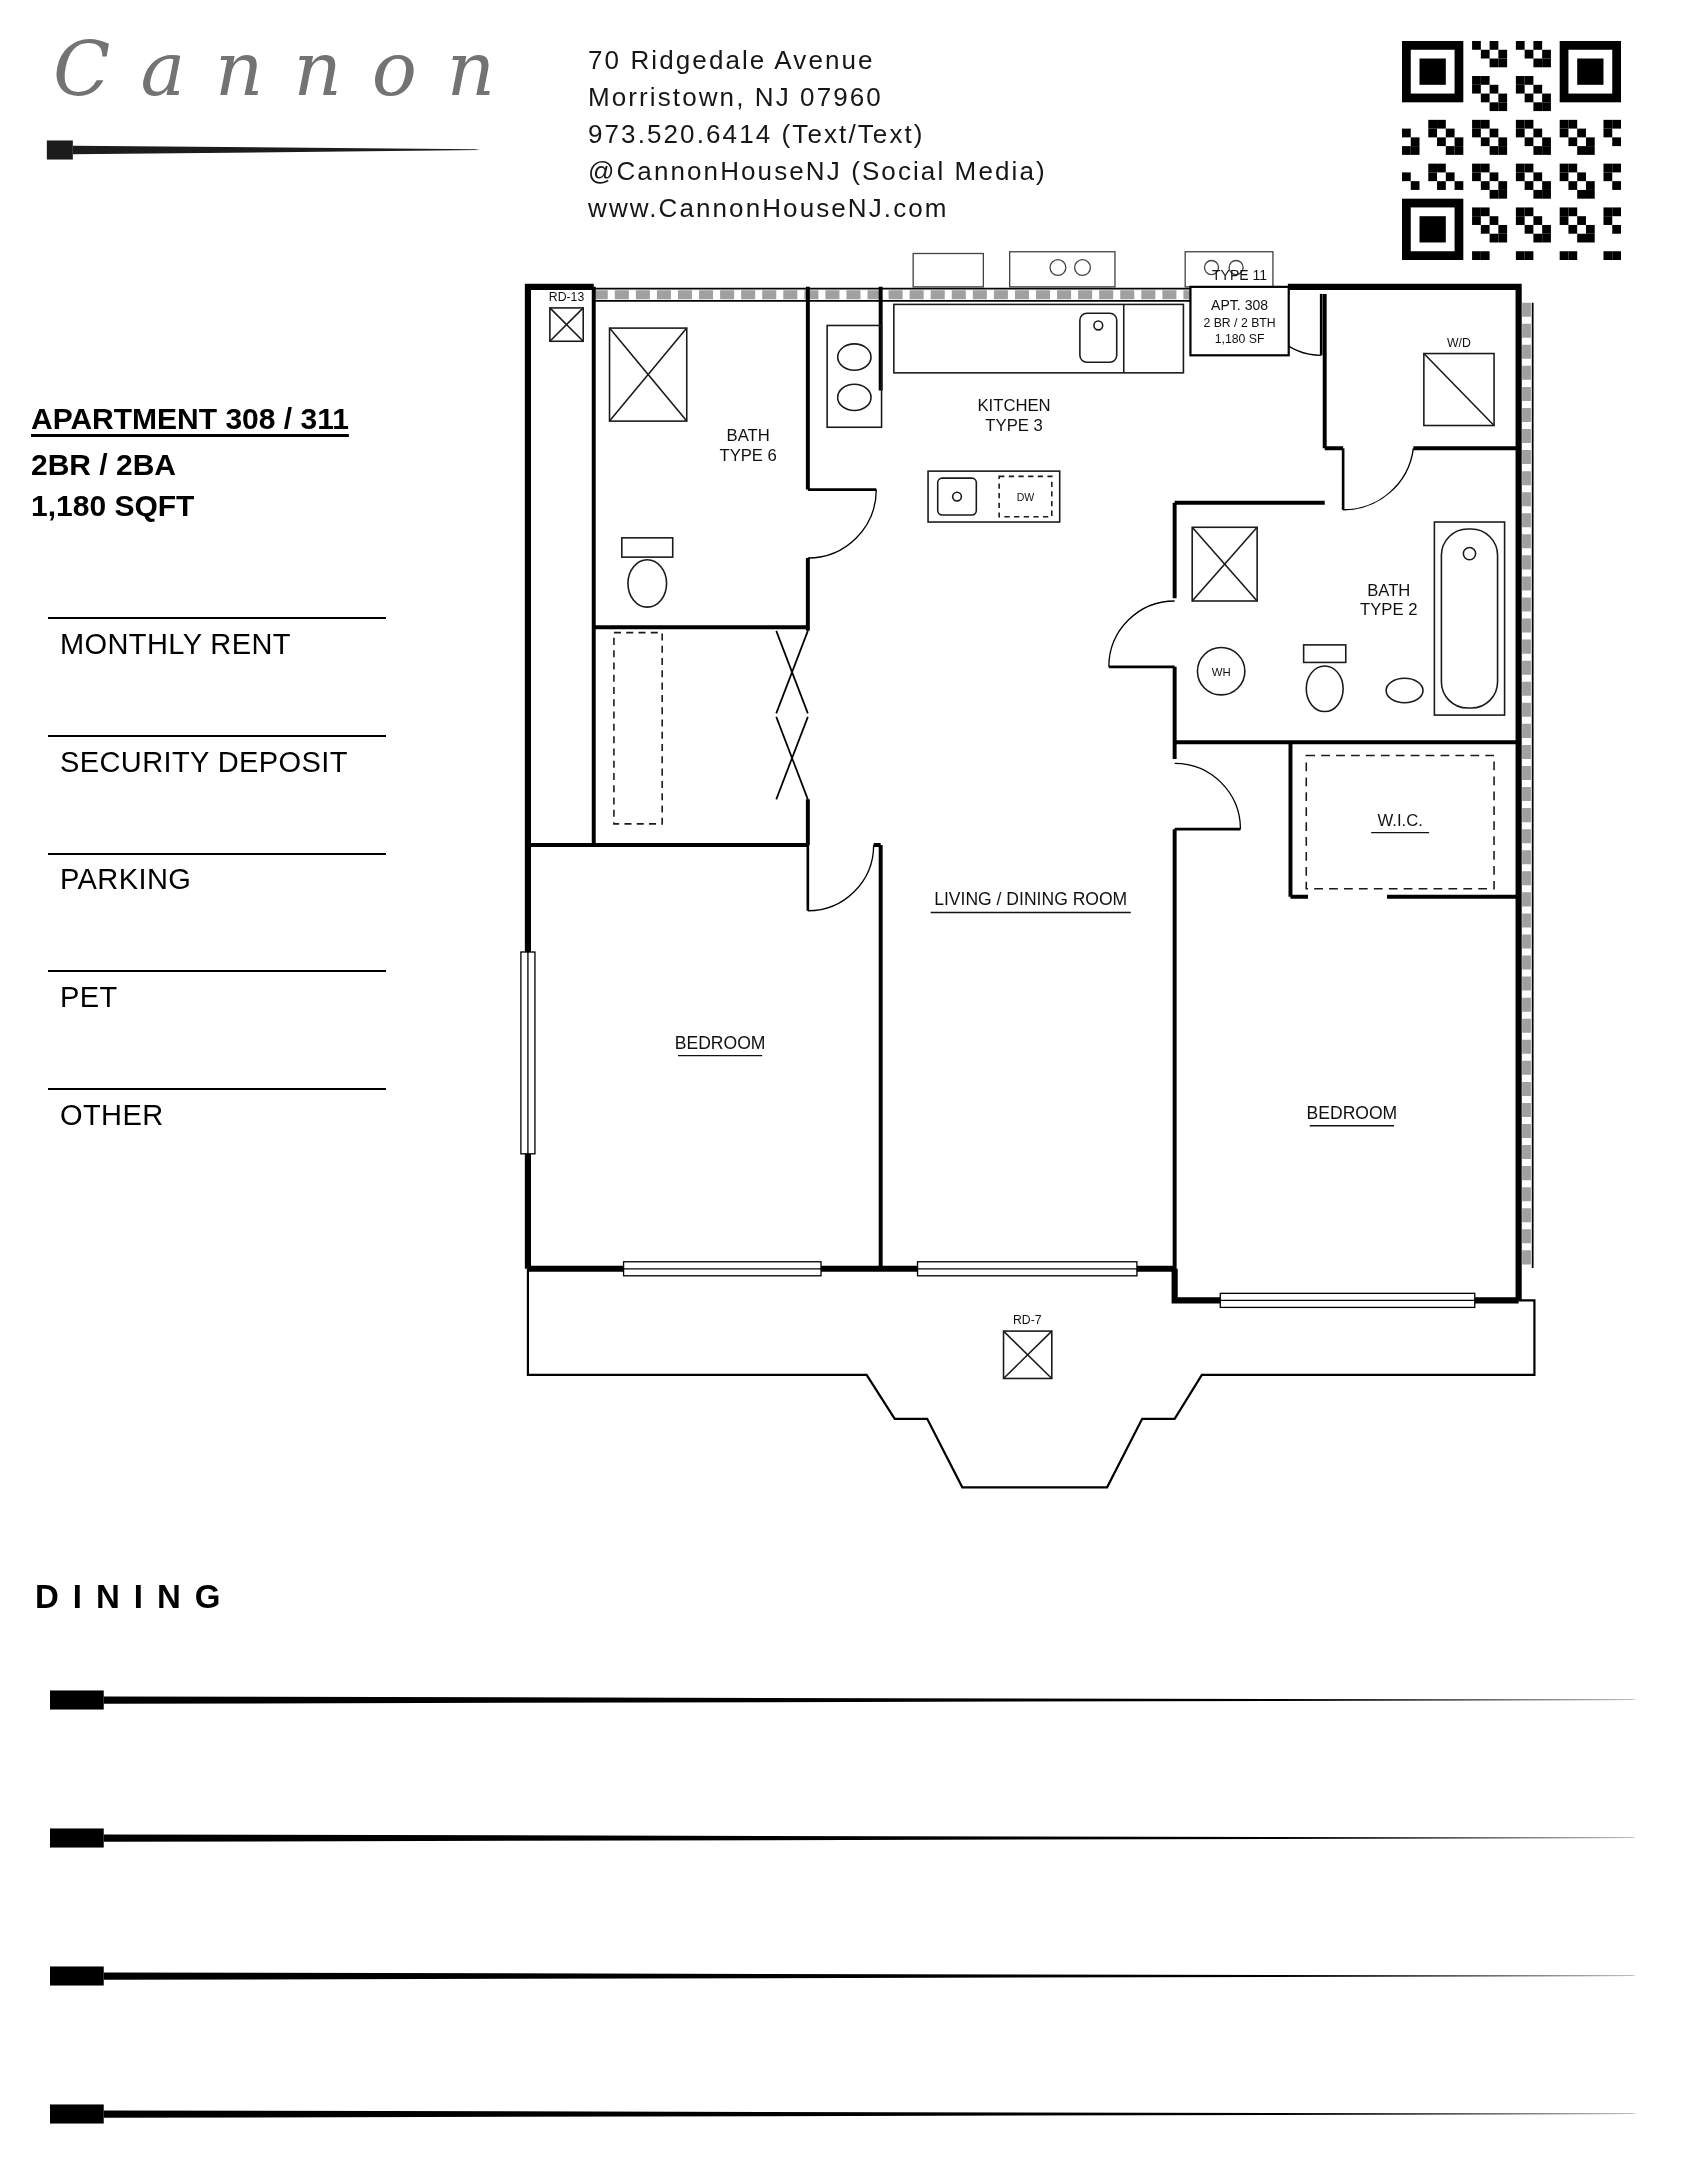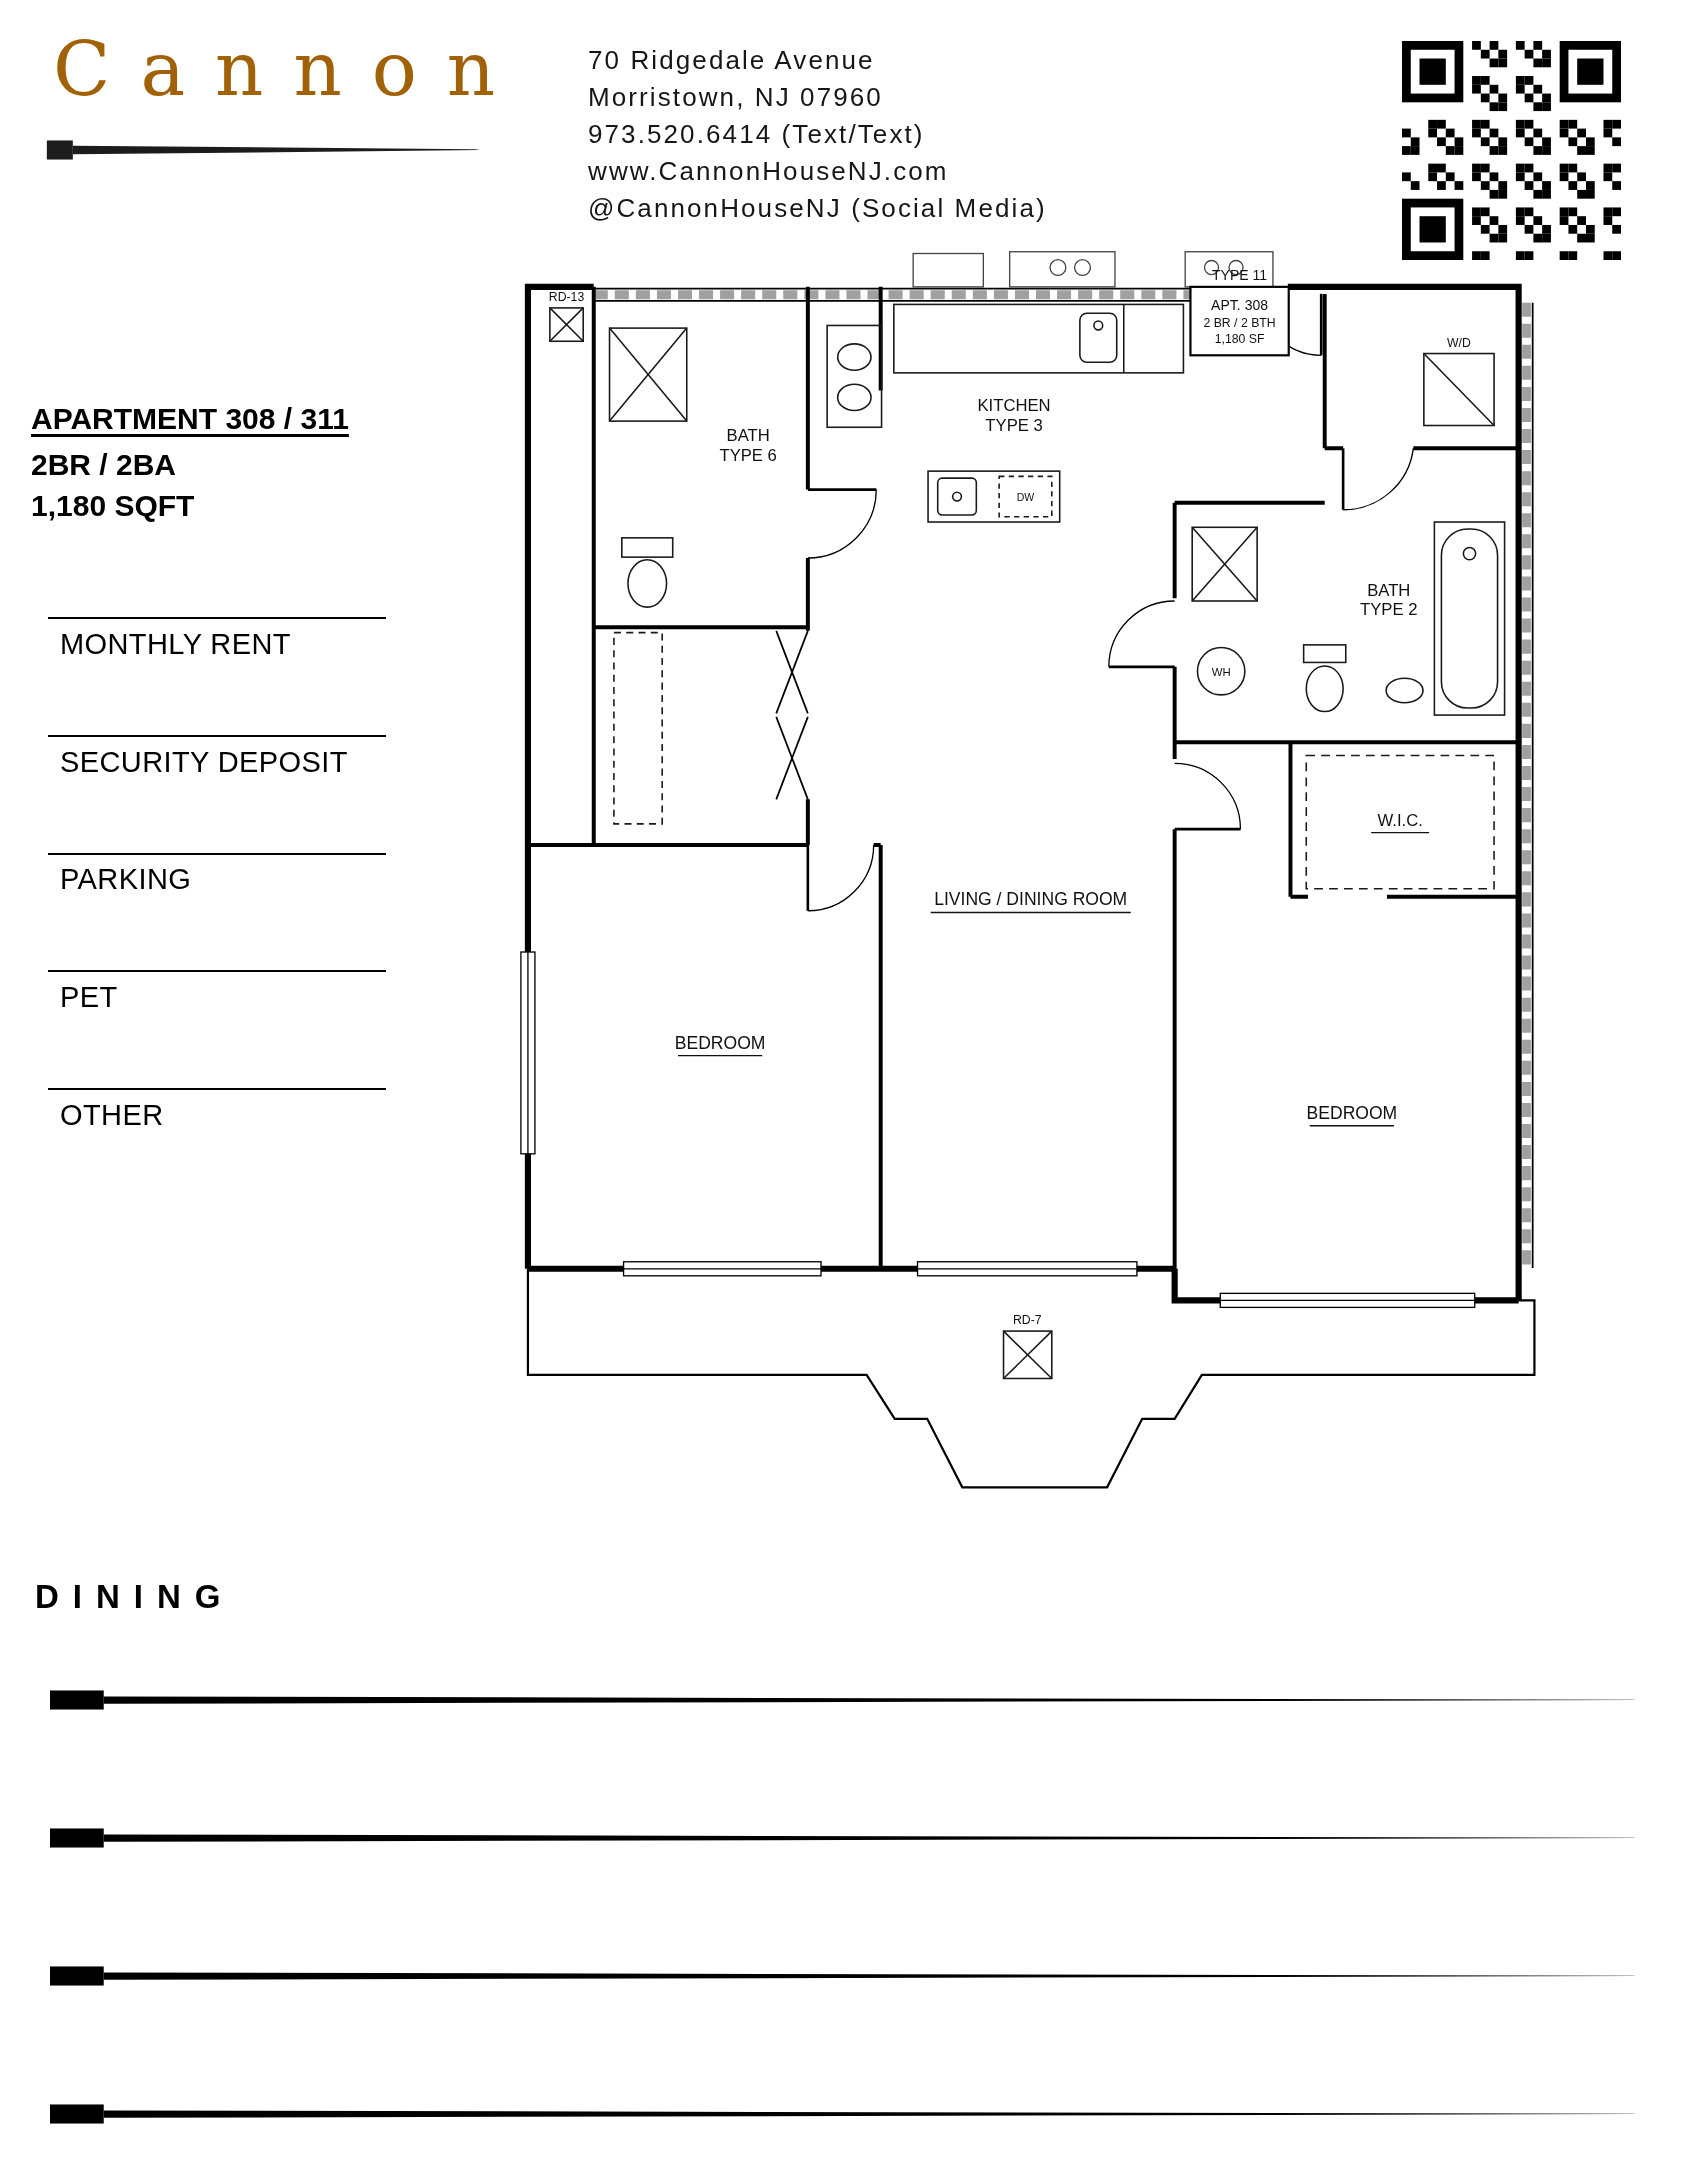--- a/index.html
+++ b/index.html
@@ -6,22 +6,23 @@
   .page {
     position:relative; width:1685px; height:2181px; background:#ffffff;
     font-family:"Liberation Sans", sans-serif; color:#000; overflow:hidden;
     margin:0 auto;
   }
   .abs { position:absolute; }
 
   
   .logo-text {
     font-family:"DejaVu Serif", serif;
-    font-size:75px; line-height:1; color:#a16207; letter-spacing:30px;
+    font-size:75px; line-height:1; color:#737373; letter-spacing:30px;
     white-space:nowrap;
+    font-style:italic;
   }
 
   
   .contact {
     font-size:26px; font-weight:normal; letter-spacing:2.1px; line-height:37px;
     color:#161616; white-space:nowrap;
   }
 
   
   .apt-title { font-size:30px; font-weight:bold; text-decoration:underline; text-underline-offset:5.3px; white-space:nowrap; }
@@ -47,22 +48,22 @@
   </div>
   <svg class="abs" style="left:44px; top:137px;" width="439" height="26" viewBox="0 0 500 30">
     <rect x="0" y="4" width="30" height="22" fill="#1c1c1c"></rect>
     <polygon points="30,10 494,14 500,15 30,20" fill="#1c1c1c"></polygon>
   </svg>
 
   <div class="abs contact" style="left:588px; top:42px;">
     <div>70 Ridgedale Avenue</div>
     <div>Morristown, NJ 07960</div>
     <div>973.520.6414 (Text/Text)</div>
+    <div>@CannonHouseNJ (Social Media)</div>
     <div>www.CannonHouseNJ.com</div>
-    <div>@CannonHouseNJ (Social Media)</div>
   </div>
 
   <div class="abs" style="left:1402px; top:41px; width:219px; height:219px;"><svg width="219" height="219" viewBox="0 0 250 250">
         <g fill="#000">
           <rect x="80" y="0" width="10" height="10"></rect>
           <rect x="100" y="0" width="10" height="10"></rect>
           <rect x="130" y="0" width="10" height="10"></rect>
           <rect x="150" y="0" width="10" height="10"></rect>
           <rect x="90" y="10" width="10" height="10"></rect>
           <rect x="110" y="10" width="10" height="10"></rect>

